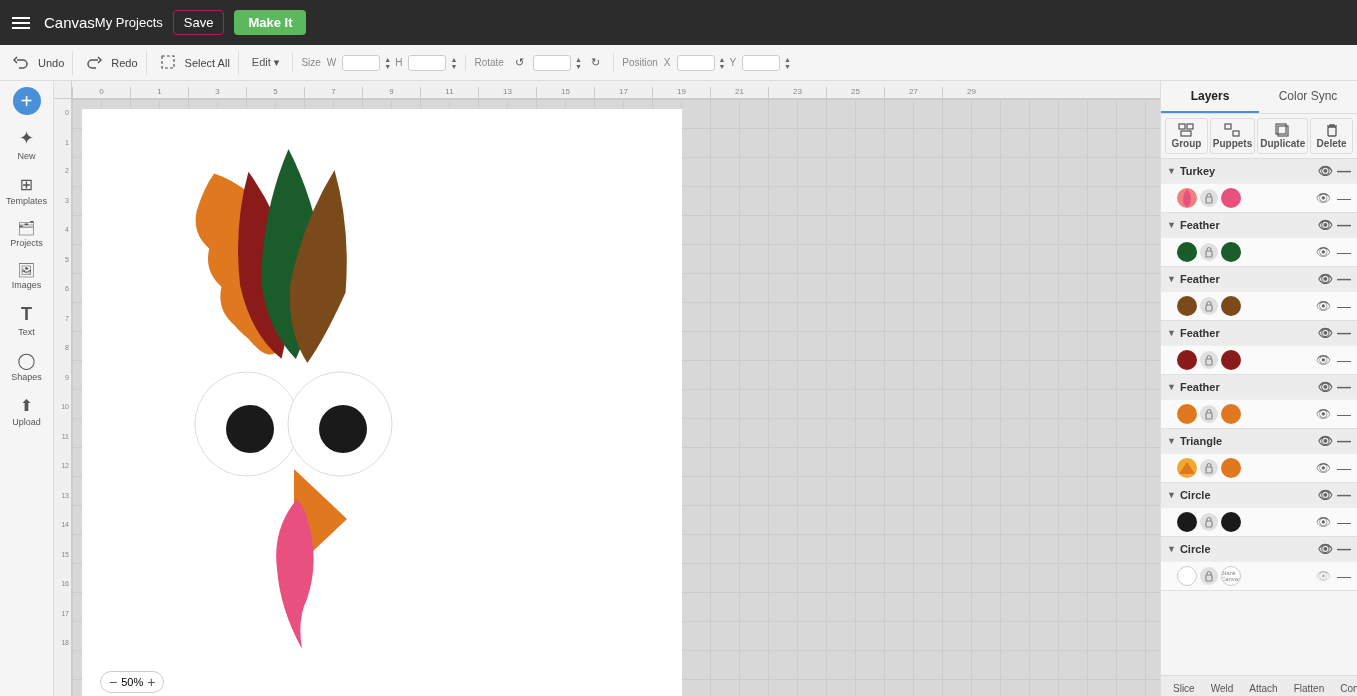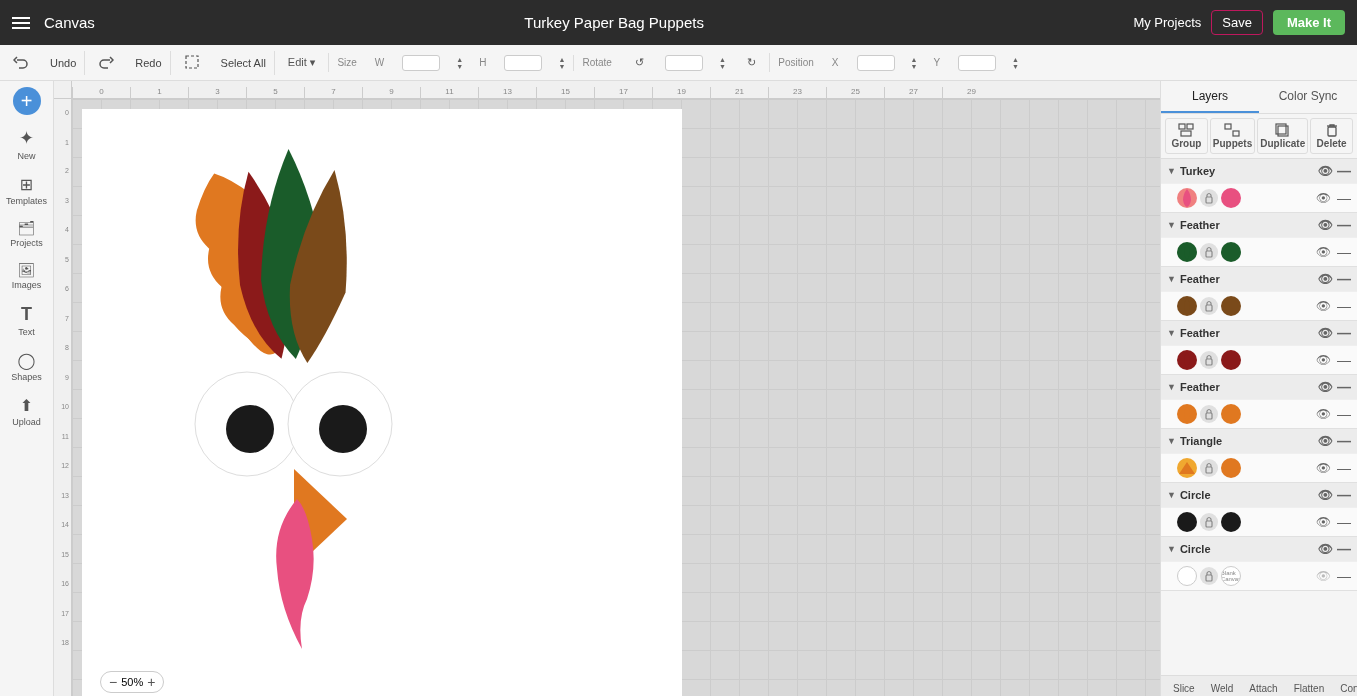--- a/index.html
+++ b/index.html
@@ -29,21 +29,21 @@
       height: 36px;
       background: #f5f5f5;
       border-bottom: 1px solid #ddd;
       display: flex;
       align-items: center;
       padding: 0 8px;
       gap: 4px;
       font-size: 11px;
       color: #444;
     }
-    #toolbar .tb-group { display: flex; align-items: center; gap: 16px; border-right: 1px solid #ddd; padding-right: 8px; margin-right: 4px; }
+    #toolbar .tb-group { display: flex; align-items: center; gap: 4px; border-right: 1px solid #ddd; padding-right: 8px; margin-right: 4px; }
     #toolbar .tb-group:last-child { border-right: none; }
     .tb-btn { background: none; border: none; cursor: pointer; padding: 3px 5px; font-size: 11px; color: #555; border-radius: 3px; }
     .tb-label { color: #888; font-size: 10px; margin-right: 2px; }
     .tb-input { width: 40px; border: 1px solid #ccc; border-radius: 3px; padding: 1px 3px; font-size: 11px; text-align: right; }
     .tb-arrows { display: flex; flex-direction: column; }
     .tb-arrow { background: none; border: none; cursor: pointer; font-size: 7px; line-height: 1; color: #666; }
 
     
     #main { display: flex; height: calc(696px - 40px - 36px); }
 
@@ -170,21 +170,21 @@
     }
     .panel-tab {
       flex: 1;
       text-align: center;
       padding: 8px 4px;
       font-size: 12px;
       cursor: pointer;
       color: #555;
       border-bottom: 2px solid transparent;
     }
-    .panel-tab.active { border-bottom: 2px solid #4a90d9; color: #222; font-weight: 400; }
+    .panel-tab.active { border-bottom: 2px solid #4a90d9; color: #222; font-weight: 700; }
 
     
     #panel-toolbar {
       display: flex;
       border-bottom: 1px solid #ddd;
       padding: 4px;
       gap: 2px;
       align-items: center;
     }
     .pt-btn { flex: 1; background: none; border: 1px solid #ddd; border-radius: 3px; padding: 4px 2px; font-size: 10px; cursor: pointer; color: #555; text-align: center; display: flex; flex-direction: column; align-items: center; gap: 1px; font-weight: bold; }
@@ -244,21 +244,20 @@
 </head>
 <body>
 
 <div id="topbar">
   <div class="menu-icon">
     <span></span>
       <span></span>
       <span></span>
   </div>
   <span class="app-title">Canvas</span>
-  <span class="center-title">Turkey Paper Bag Puppets</span>
   <div class="right-actions">
     <button class="my-projects-btn">My Projects</button>
     <button class="save-btn">Save</button>
     <button class="make-it-btn">Make It</button>
   </div>
 </div>
 
 <div id="toolbar">
   <div class="tb-group">
 

